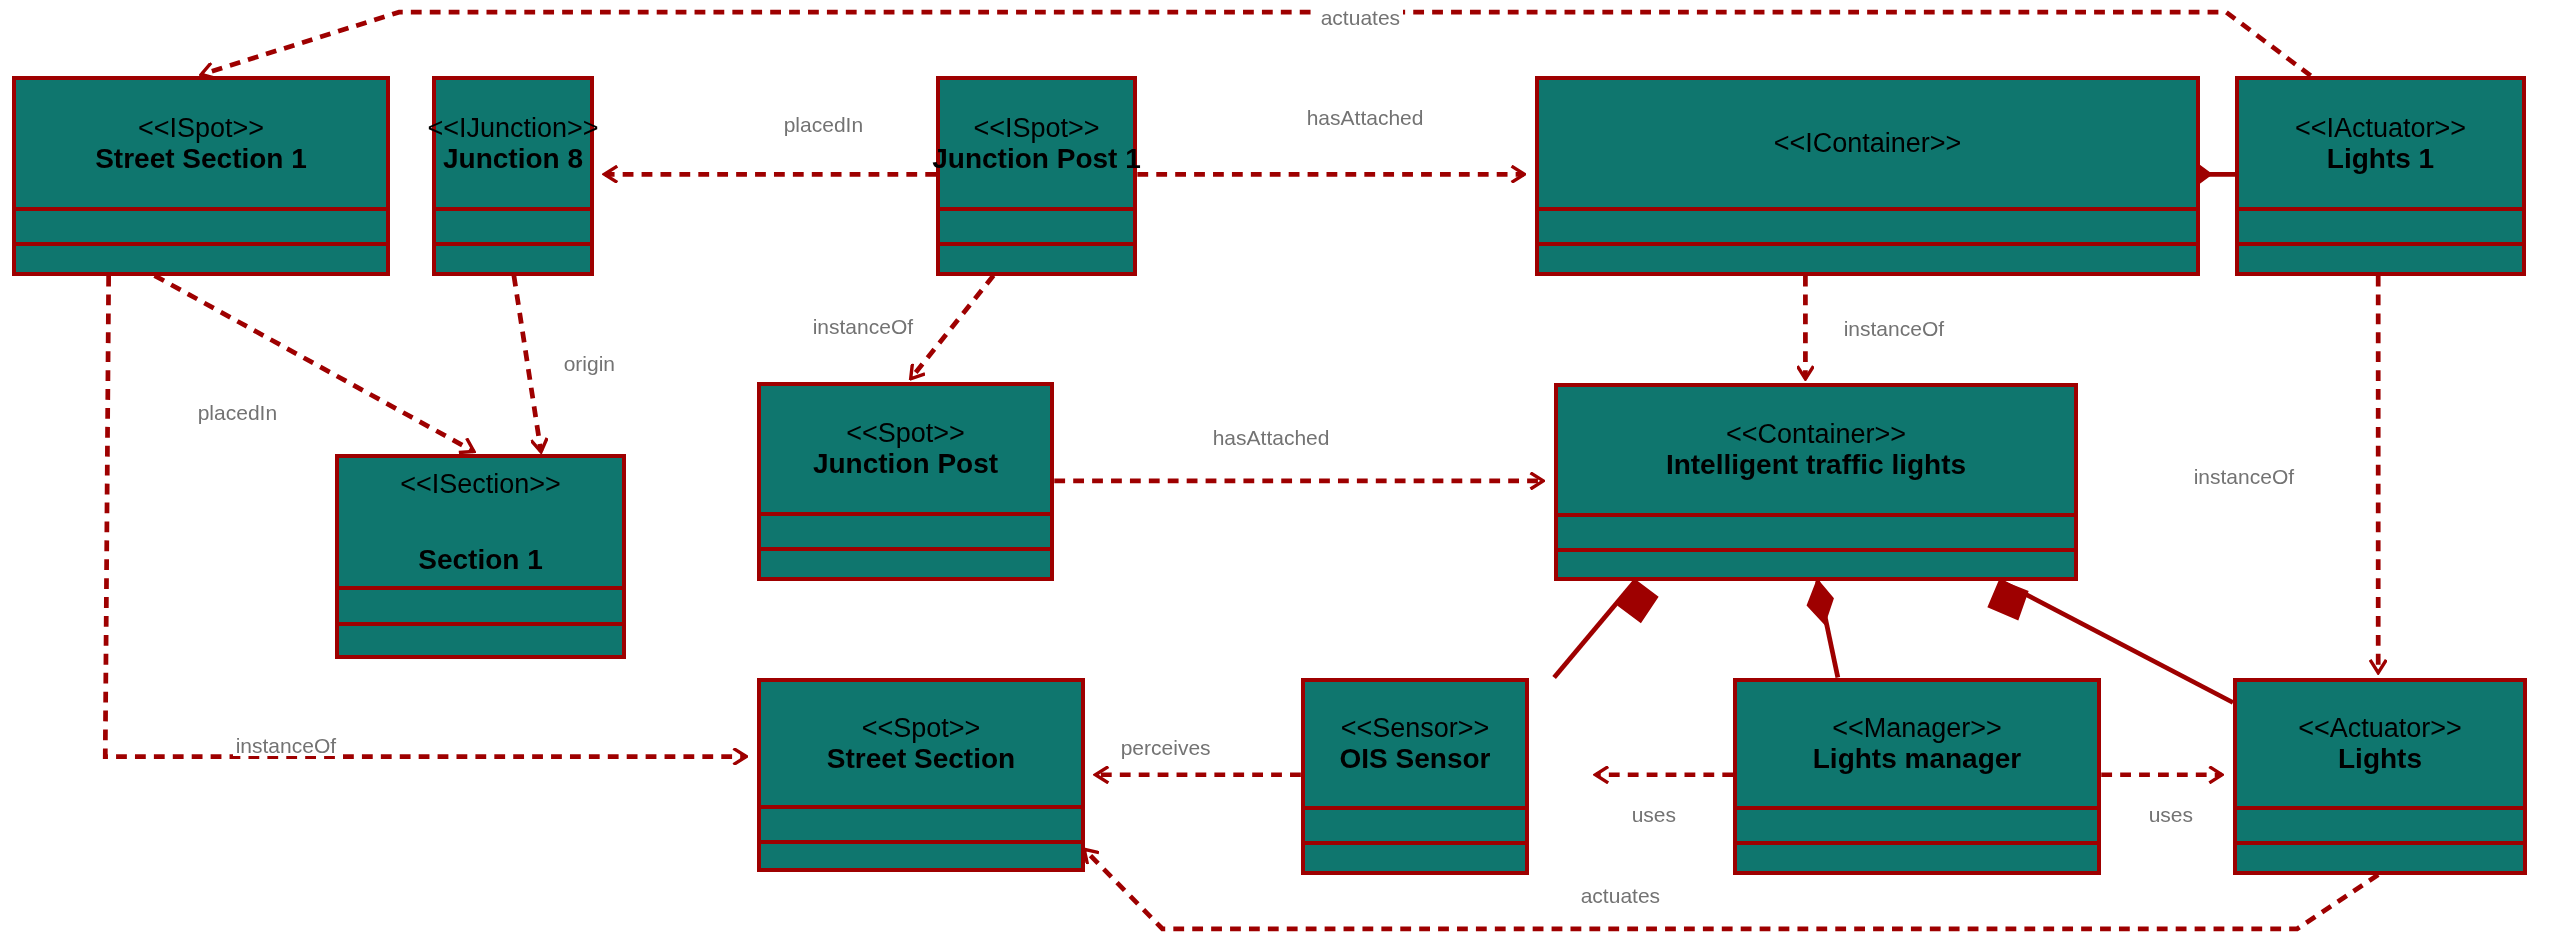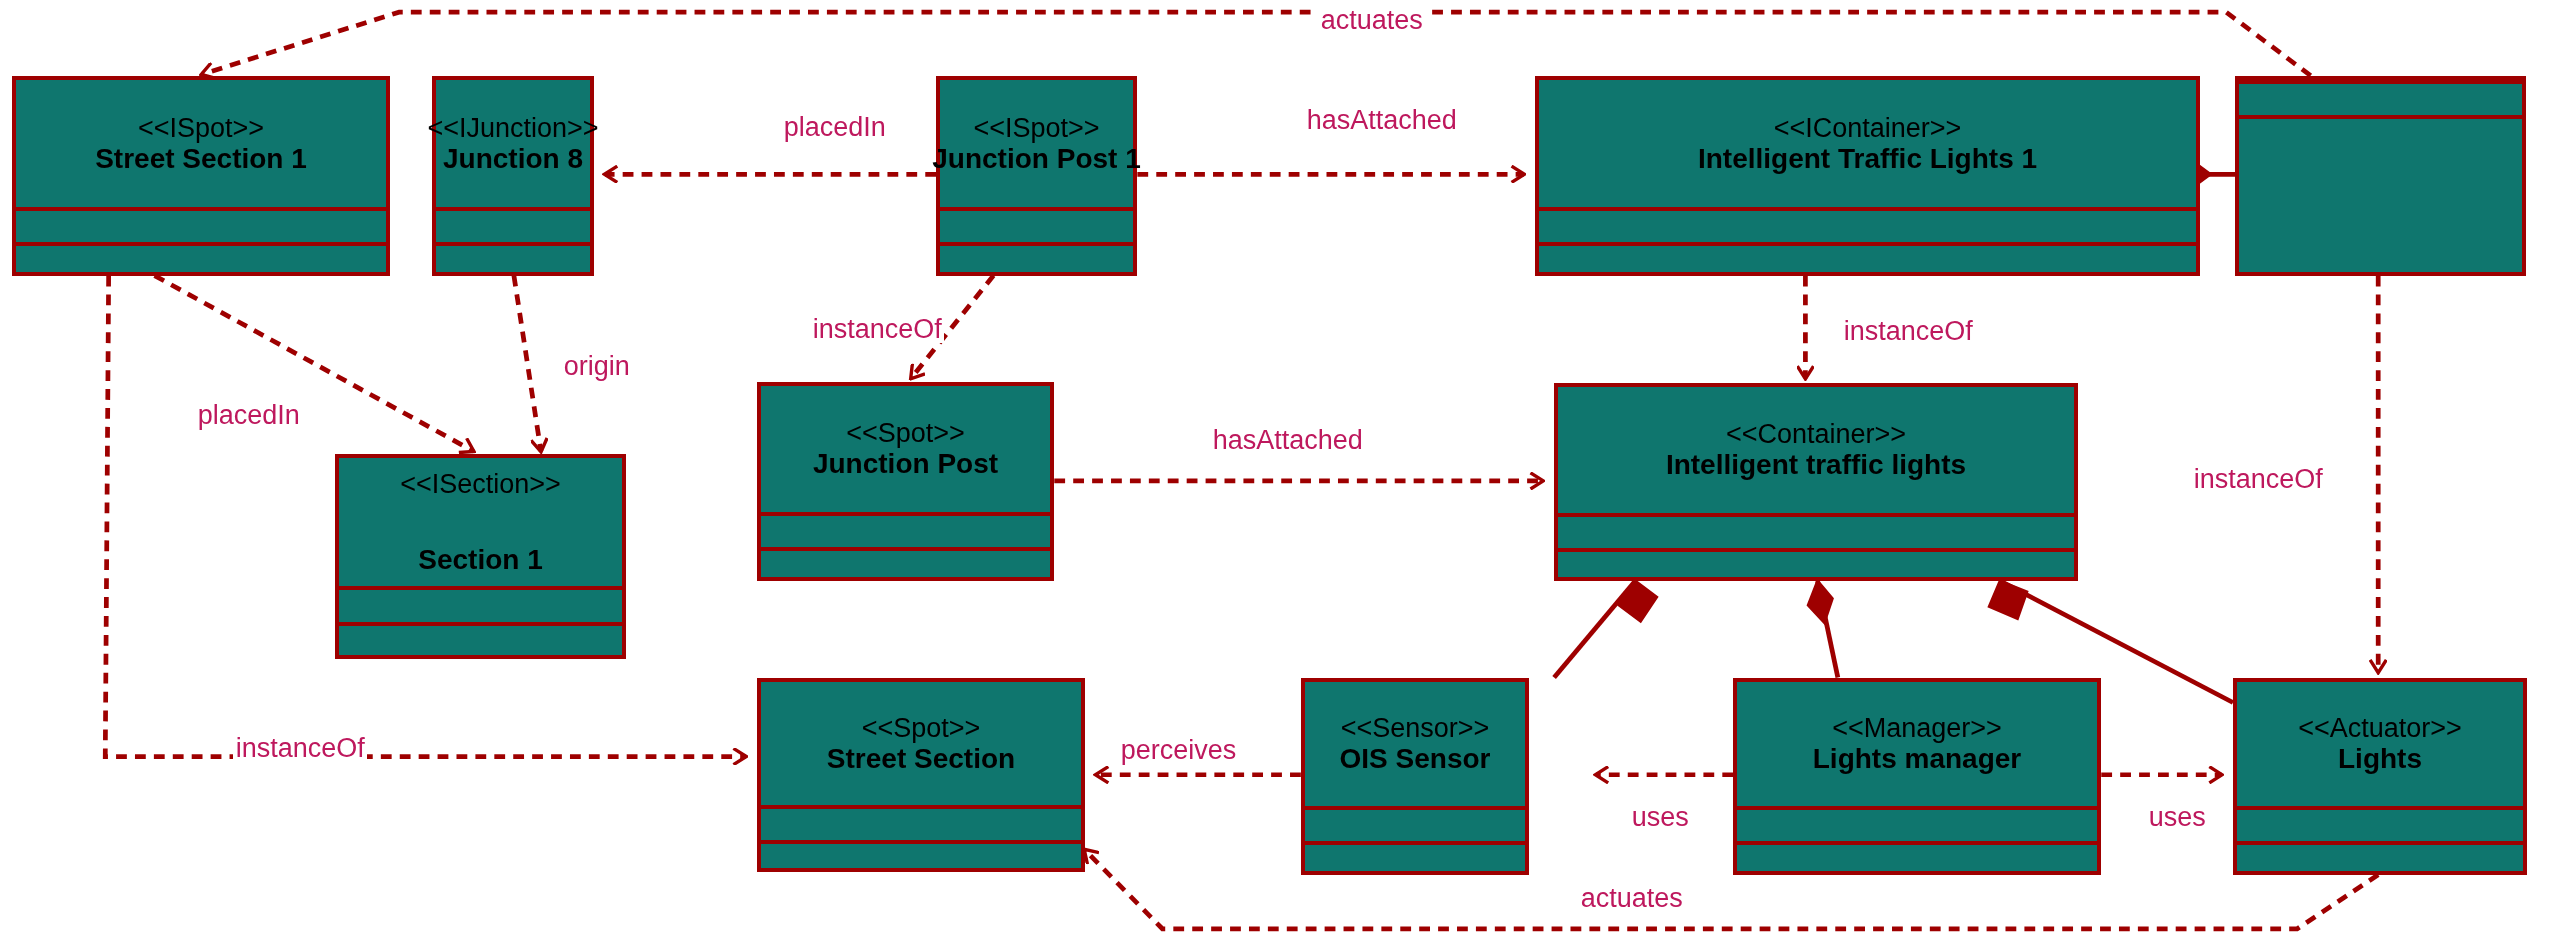--- a/index.html
+++ b/index.html
@@ -6,21 +6,21 @@
   #stage{position:relative;width:2576px;height:947px;background:#fff;
          font-family:"Liberation Sans", sans-serif;overflow:hidden;}
   #edges{position:absolute;left:0;top:0;width:2576px;height:947px;}
   .node{position:absolute;box-sizing:border-box;border:4.7px solid #9E0000;background:#0f766e;}
   .node .hdr{box-sizing:border-box;display:flex;flex-direction:column;align-items:center;
              justify-content:center;width:100%;}
   .node .stereo{font-size:27px;color:#000;letter-spacing:0px;white-space:nowrap;line-height:1.12;}
   .node .nm{font-size:28px;font-weight:bold;color:#000;white-space:nowrap;line-height:1.12;}
   .node .sep{width:100%;border-top:4.7px solid #9E0000;box-sizing:border-box;}
   .node .comp{width:100%;}
-  .elabel{position:absolute;font-size:27px;color:#be185d;white-space:nowrap;background:#fff;
+  .elabel{position:absolute;font-size:21px;color:#737373;white-space:nowrap;background:#fff;
           padding:0 2.7px;line-height:1;}
 </style>
 </head>
 <body>
 
 <div id="stage">
 
   <svg id="edges" viewBox="0 0 3812 1402" xmlns="http://www.w3.org/2000/svg">
     <defs>
       <marker id="openArrow" markerWidth="26" markerHeight="26" refX="22" refY="13" orient="auto" markerUnits="userSpaceOnUse">
@@ -101,29 +101,32 @@
     </div>
     <div class="sep"></div>
     <div class="comp" style="height: 31px;"></div>
     <div class="sep"></div>
     <div class="comp" style="height: 23px;"></div>
   </div>
 
   <div class="node" style="left: 1535px; top: 76px; width: 665px; height: 200px;">
     <div class="hdr" style="height: 127px;">
       <div class="stereo">&lt;&lt;IContainer&gt;&gt;</div>
-      <div class="nm">Intelligent Traffic Lights 1</div>
     </div>
     <div class="sep"></div>
     <div class="comp" style="height: 31px;"></div>
     <div class="sep"></div>
     <div class="comp" style="height: 23px;"></div>
   </div>
 
   <div class="node" style="left: 2235px; top: 76px; width: 291px; height: 200px;">
+    <div class="hdr" style="height: 127px;">
+      <div class="stereo">&lt;&lt;IActuator&gt;&gt;</div>
+      <div class="nm">Lights 1</div>
+    </div>
     <div class="sep"></div>
     <div class="comp" style="height: 31px;"></div>
     <div class="sep"></div>
     <div class="comp" style="height: 23px;"></div>
   </div>
 
   <div class="node" style="left: 335px; top: 454px; width: 291px; height: 205px;">
     <div class="hdr" style="height: 128px; gap: 45px;">
       <div class="stereo">&lt;&lt;ISection&gt;&gt;</div>
       <div class="nm">Section 1</div>

